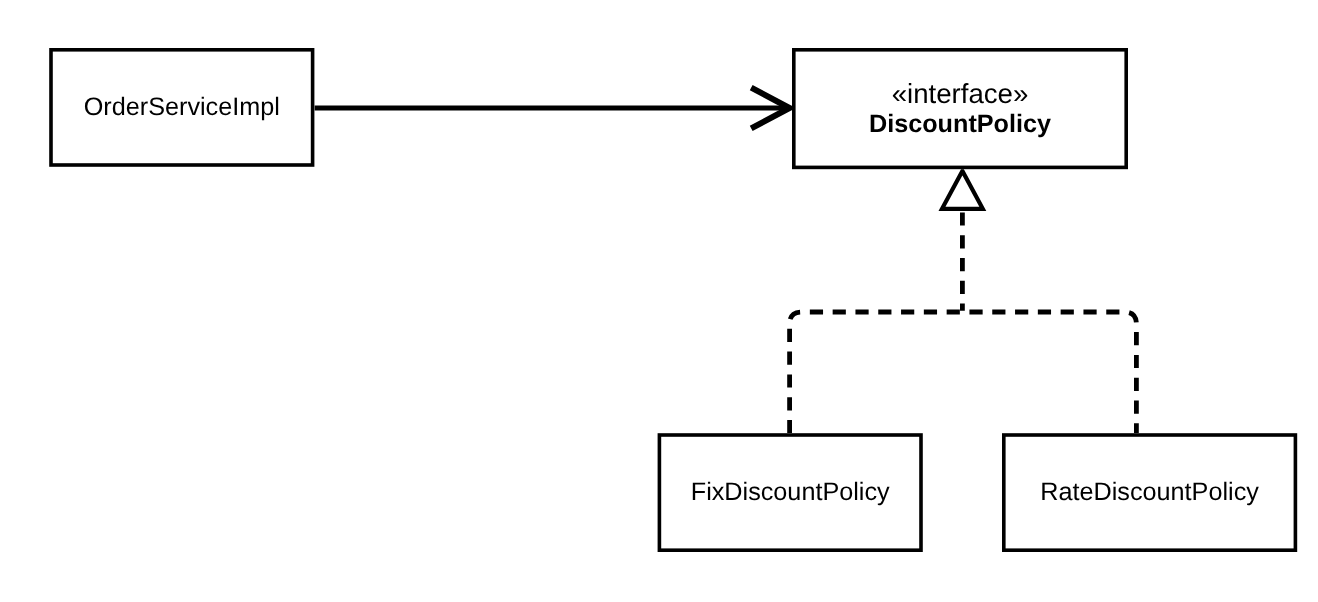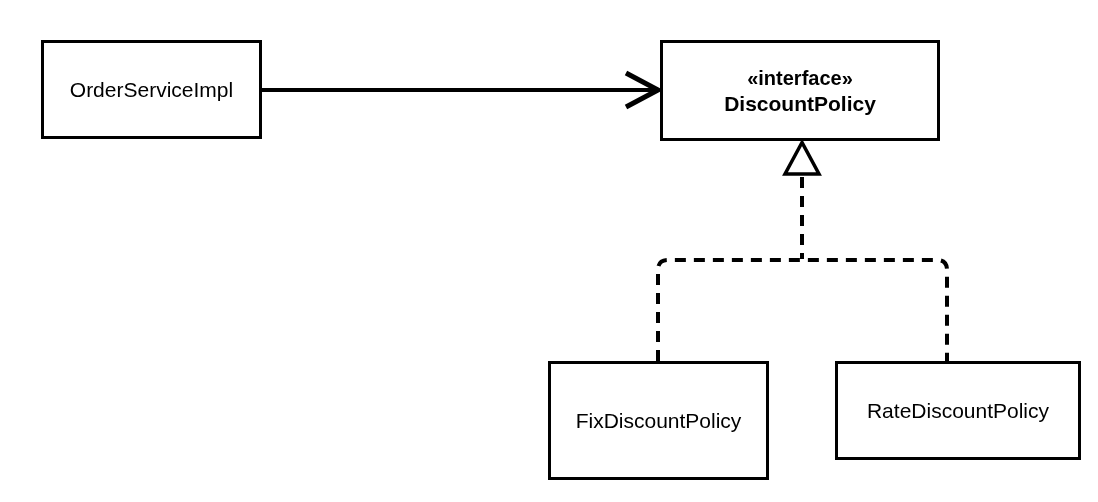--- a/index.html
+++ b/index.html
@@ -33,31 +33,31 @@
     justify-content: center;
     text-align: center;
     z-index: 1;
   }
   .uml-box .class-name {
     font-size: 21px;
     line-height: 26px;
     white-space: nowrap;
   }
   .uml-box .stereotype {
-    font-size: 20px;
+    font-size: 23px;
     line-height: 26px;
-    font-weight: 700;
+    font-weight: 400;
     white-space: nowrap;
   }
   .uml-box .interface-name {
     font-weight: 700;
   }
   #box-order-service   { left: 41px;  top: 40px;  width: 221px; height: 99px; }
   #box-discount-policy { left: 660px; top: 40px;  width: 280px; height: 101px; }
-  #box-fix-discount    { left: 548px; top: 361px; width: 221px; height: 119px; }
+  #box-fix-discount    { left: 548px; top: 361px; width: 221px; height: 99px; }
   #box-rate-discount   { left: 835px; top: 361px; width: 246px; height: 99px; }
 </style>
 </head>
 <body>
 
 <div class="canvas">
 
   <svg class="connector-layer" width="1098" height="502" viewBox="0 0 1098 502">
 
     <line x1="262" y1="90" x2="654" y2="90" stroke="#000000" stroke-width="4"></line>

